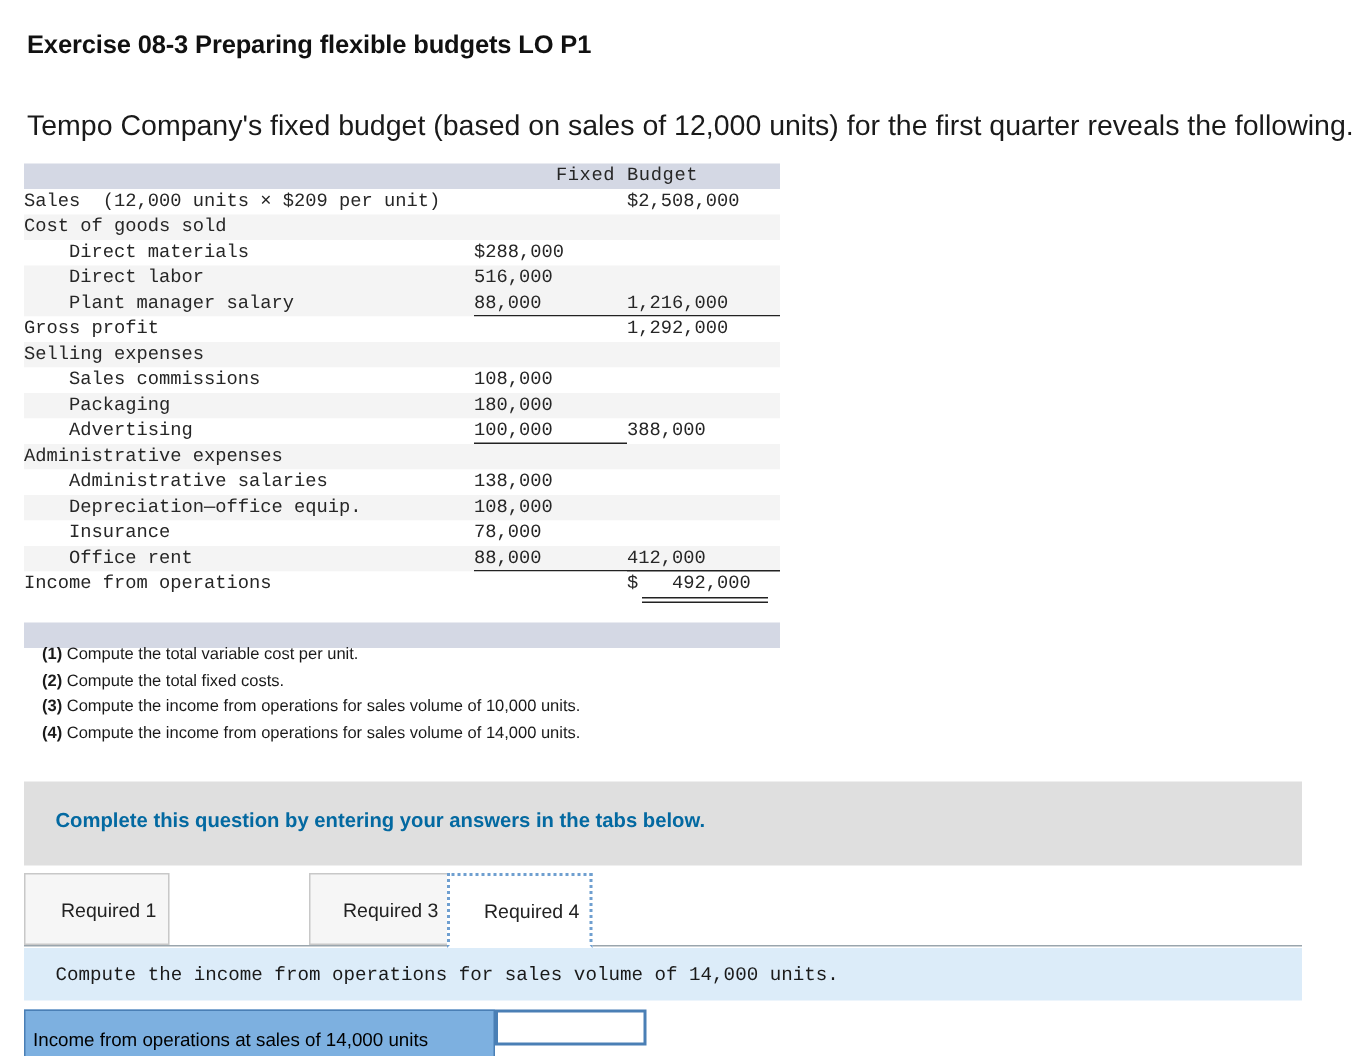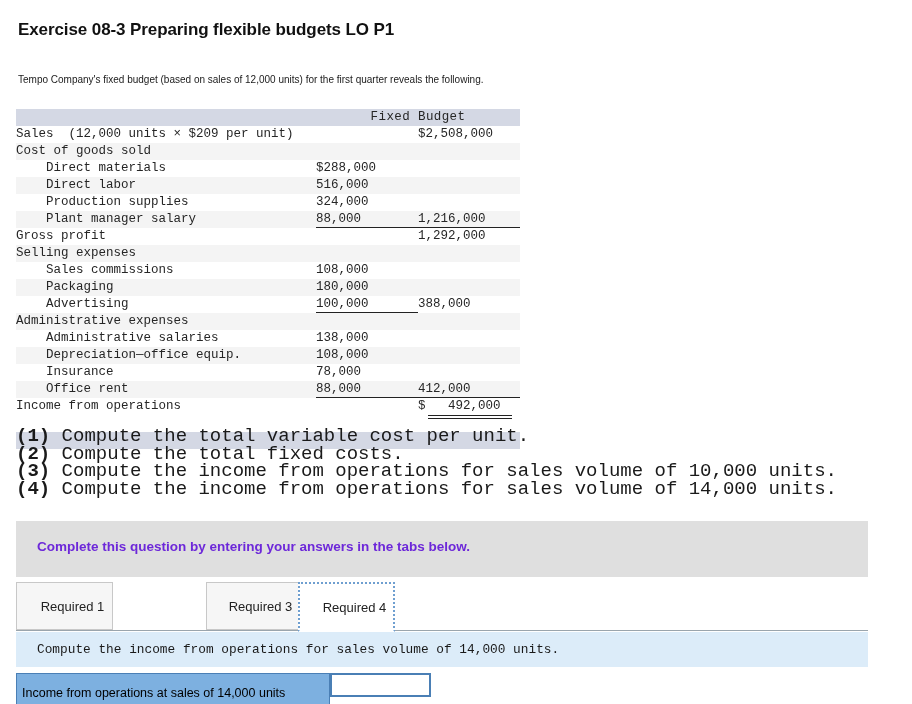--- a/index.html
+++ b/index.html
@@ -23,21 +23,21 @@
     top: 20px;
     font-size: 17px;
     font-weight: bold;
     letter-spacing: -0.1px;
     color: #111111;
   }
   .intro-text {
     position: absolute;
     left: 18px;
     top: 74px;
-    font-size: 10px;
+    font-size: 19px;
     color: #1a1a1a;
   }
 
   
   .budget-table-wrap {
     position: absolute;
     left: 16px;
     top: 109px;
     width: 504px;
   }
@@ -93,45 +93,44 @@
   }
   .spacer-row td { height: 9px; background: #ffffff; }
   .foot-row td {
     background: #d4d8e4;
     height: 7px;
   }
 
   
   .req-list {
     position: absolute;
-    left: 16px;
+    left: 28px;
     top: 428px;
-    font-size: 19px;
+    font-size: 11px;
     line-height: 17.5px;
-    font-family: Liberation Mono, monospace;
   }
   .req-list div { white-space: nowrap; }
   .req-num { font-weight: bold; }
 
   
   .complete-banner {
     position: absolute;
     left: 16px;
     top: 521px;
     width: 852px;
     height: 56px;
     background: #dfdfdf;
   }
   .complete-banner span {
     position: absolute;
     left: 21px;
     top: 18px;
     font-size: 13.5px;
     font-weight: bold;
-    color: #6d28d9;
+    color: #0369a1;
   }
 
   
   .tab-strip {
     position: absolute;
     left: 16px;
     top: 582px;
     width: 852px;
     height: 50px;
   }
@@ -251,25 +250,20 @@
         <tr class="plain">
           <td class="lbl ind1">Direct materials</td>
           <td class="num">$288,000</td>
           <td class="num b"></td>
         </tr>
         <tr class="shade">
           <td class="lbl ind1">Direct labor</td>
           <td class="num">516,000</td>
           <td class="num b"></td>
         </tr>
-        <tr class="plain">
-          <td class="lbl ind1">Production supplies</td>
-          <td class="num">324,000</td>
-          <td class="num b"></td>
-        </tr>
         <tr class="shade">
           <td class="lbl ind1">Plant manager salary</td>
           <td class="num ul-single">88,000</td>
           <td class="num b ul-single">1,216,000</td>
         </tr>
         <tr class="plain">
           <td class="lbl">Gross profit</td>
           <td class="num"></td>
           <td class="num b">1,292,000</td>
         </tr>

